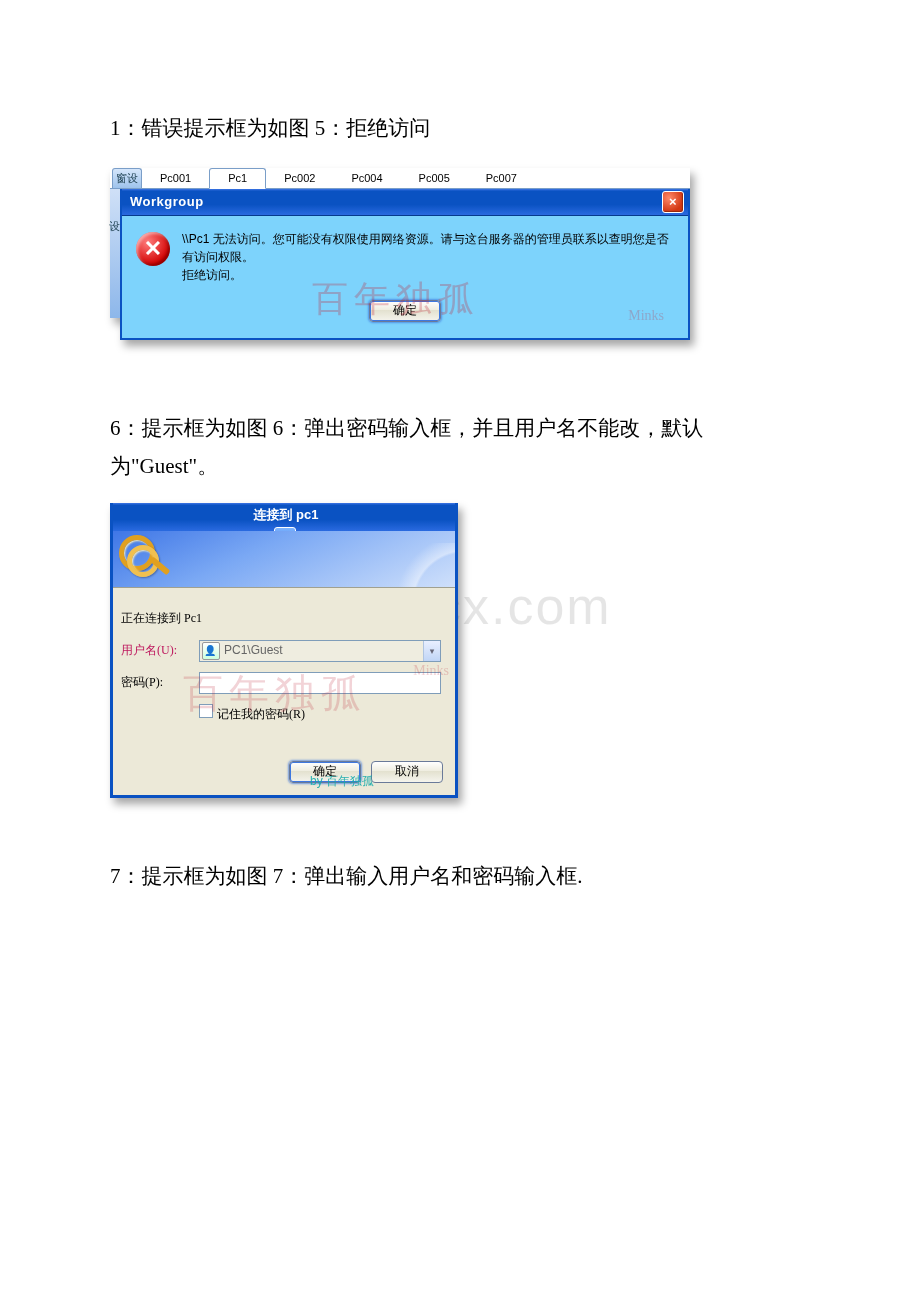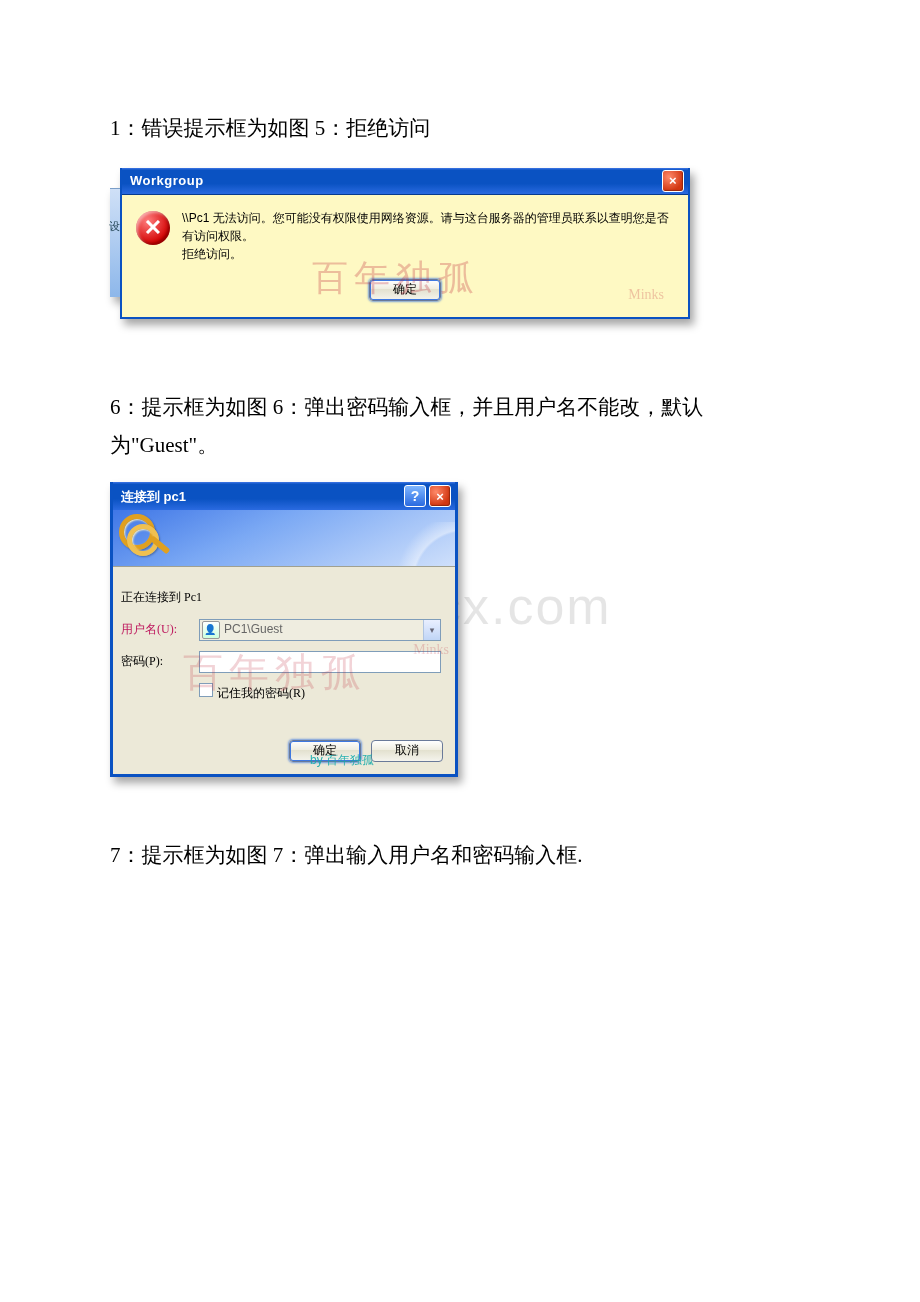--- a/index.html
+++ b/index.html
@@ -59,21 +59,21 @@
     border: 1px solid #7a9ec8;
     border-bottom: 1px solid #fff;
     background: #fff;
     border-top-left-radius: 3px;
     border-top-right-radius: 3px;
     margin-bottom: -1px;
   }
   .dlg {
     border: 2px solid #0a52c2;
     border-top: none;
-    background: #fef9c3;
+    background: #7dd3fc;
     position: relative;
     font-family: Tahoma, Arial, sans-serif;
     font-size: 12px;
   }
   .dlg-title {
     height: 26px;
     background: linear-gradient(#3f76e6 0%, #0a52c2 8%, #0a52c2 60%, #2a6ae0 100%);
     color: #fff;
     font-weight: bold;
     display: flex;
@@ -200,20 +200,21 @@
   .dlg2-title {
     height: 28px;
     background: linear-gradient(#3f76e6 0%, #0a52c2 8%, #0a52c2 60%, #2a6ae0 100%);
     display: flex;
     align-items: center;
     padding: 0 4px 0 8px;
     color: #fff;
     font-weight: bold;
     font-family: "SimSun", Tahoma, sans-serif;
     font-size: 13px;
+    flex-direction: column;
   }
   .dlg2-title .t { flex: 1; }
   .help-btn {
     width: 20px; height: 20px;
     border-radius: 3px;
     background: linear-gradient(#7fb6ff,#2a6ae0);
     border: 1px solid #fff;
     color: #fff;
     font-weight: bold;
     display: flex;
@@ -379,20 +380,29 @@
   }
 </style>
 </head>
 <body>
 
 <div class="page">
 
   <p class="para">1：错误提示框为如图 5：拒绝访问</p>
 
   <div class="shot1-wrap">
+    <div class="tabbar">
+      <div class="tab-left">窗设</div>
+      <div class="tab">Pc001</div>
+      <div class="tab active">Pc1</div>
+      <div class="tab">Pc002</div>
+      <div class="tab">Pc004</div>
+      <div class="tab">Pc005</div>
+      <div class="tab">Pc007</div>
+    </div>
     <div class="left-strip">
       <span class="left-strip-label">设</span>
     </div>
     <div class="dlg" style="margin-left:10px;">
       <div class="dlg-title">
         <span class="dlg-title-text">Workgroup</span>
         <span class="dlg-close">×</span>
       </div>
       <div class="dlg-body1">
         <div class="err-icon">✕</div>

